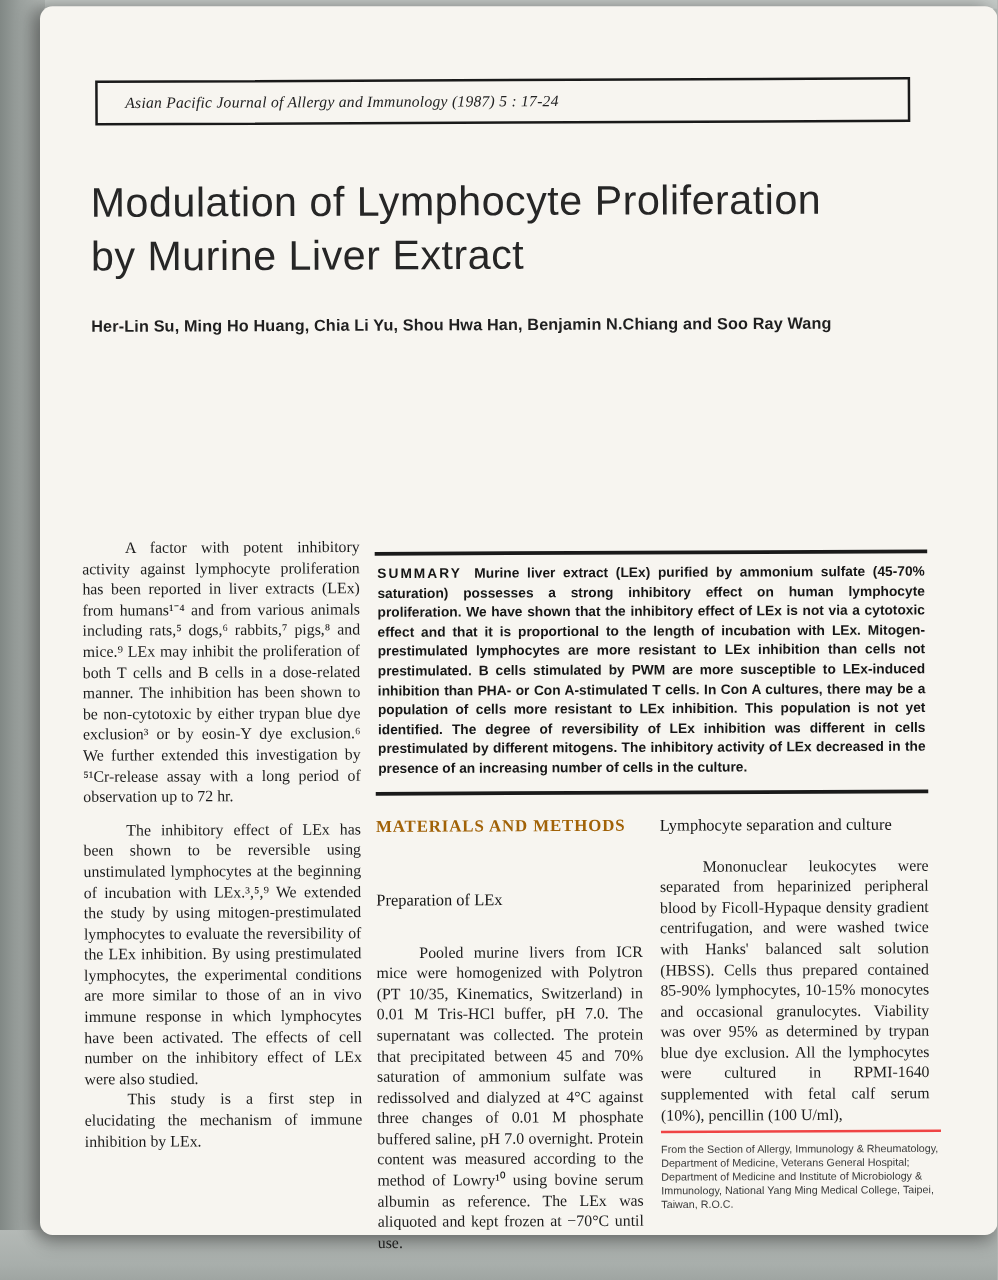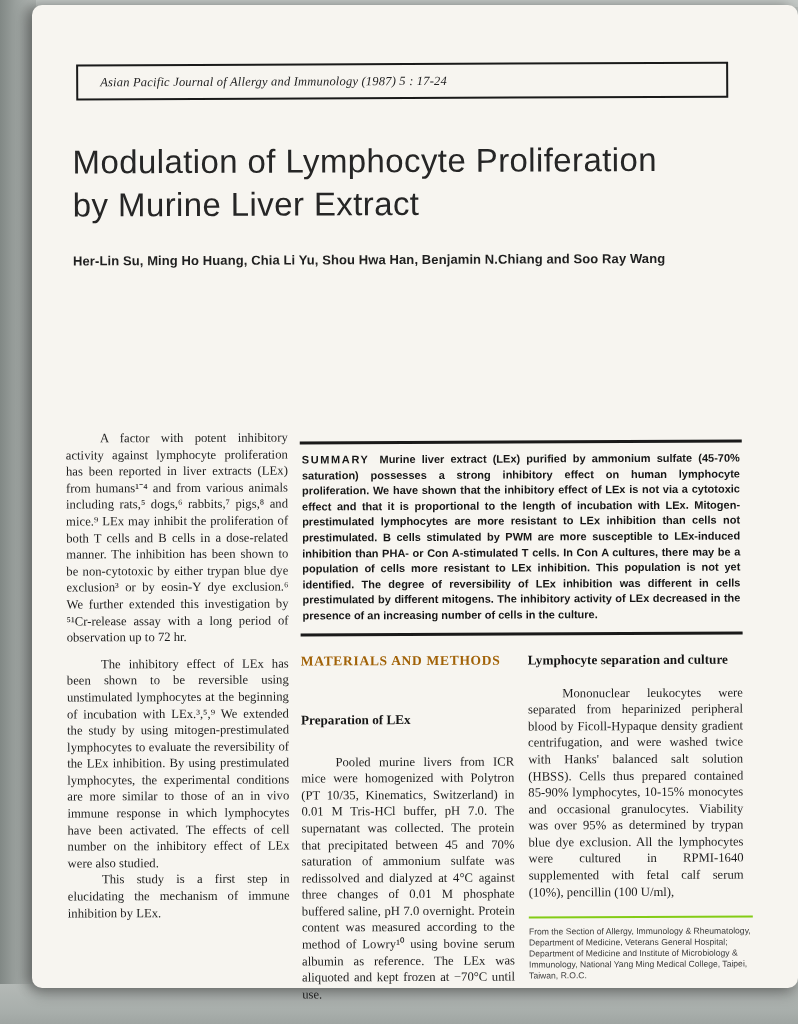--- a/index.html
+++ b/index.html
@@ -101,36 +101,36 @@
   .col-mid { width: 213px; flex: none; }
   .col-right { width: 215px; flex: none; }
 
   .section-heading {
     font-family: "Liberation Serif", serif;
     font-weight: 700; font-size: 13.5px; letter-spacing: 0.7px;
     color: #a16207; margin: 0;
   }
   .subheading {
     font-family: "Liberation Serif", serif;
-    font-weight: 700; font-size: 13.2px;
+    font-weight: 400; font-size: 13.2px;
     color: #141414; margin: 0;
   }
   .subheading.prep { margin-top: 43px; }
 
   .body-p {
     font-size: 12.7px; line-height: 16.6px;
     text-align: justify; text-indent: 2.7em;
     margin: 0; color: #1c1c1c;
   }
   .col-mid .body-p { margin-top: 26px; }
   .col-right .body-p { margin-top: 17px; }
 
   .footnote {
-    margin-top: 16px; width: 224px;
-    border-top: 2px solid #84cc16;
+    margin-top: 4px; width: 224px;
+    border-top: 2px solid #ef4444;
     padding-top: 8px;
     font-family: "Liberation Sans", sans-serif;
     font-size: 8.6px; line-height: 11px;
     color: #3a3a3a; text-align: left;
   }
   .footnote p { margin: 0; }
   .footnote p + p { margin-top: 9px; }
 </style>
 </head>
 <body>

